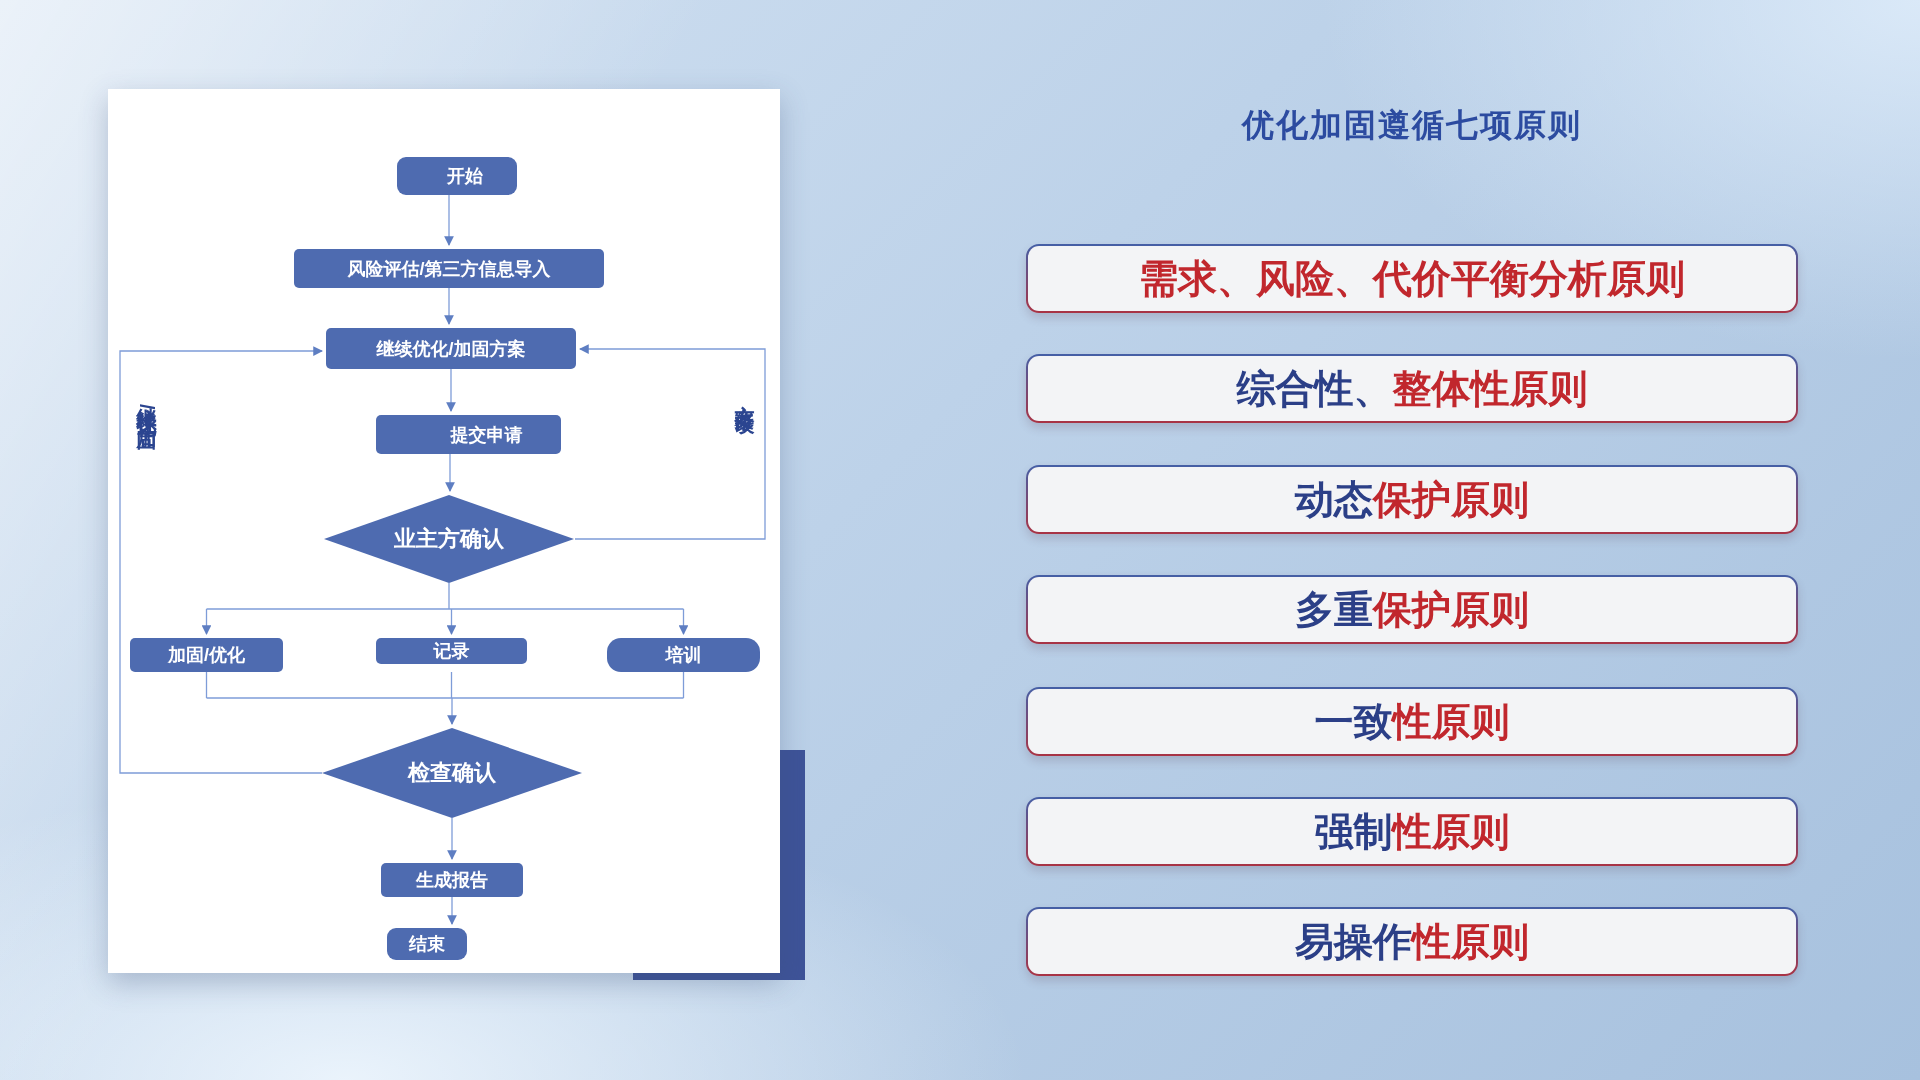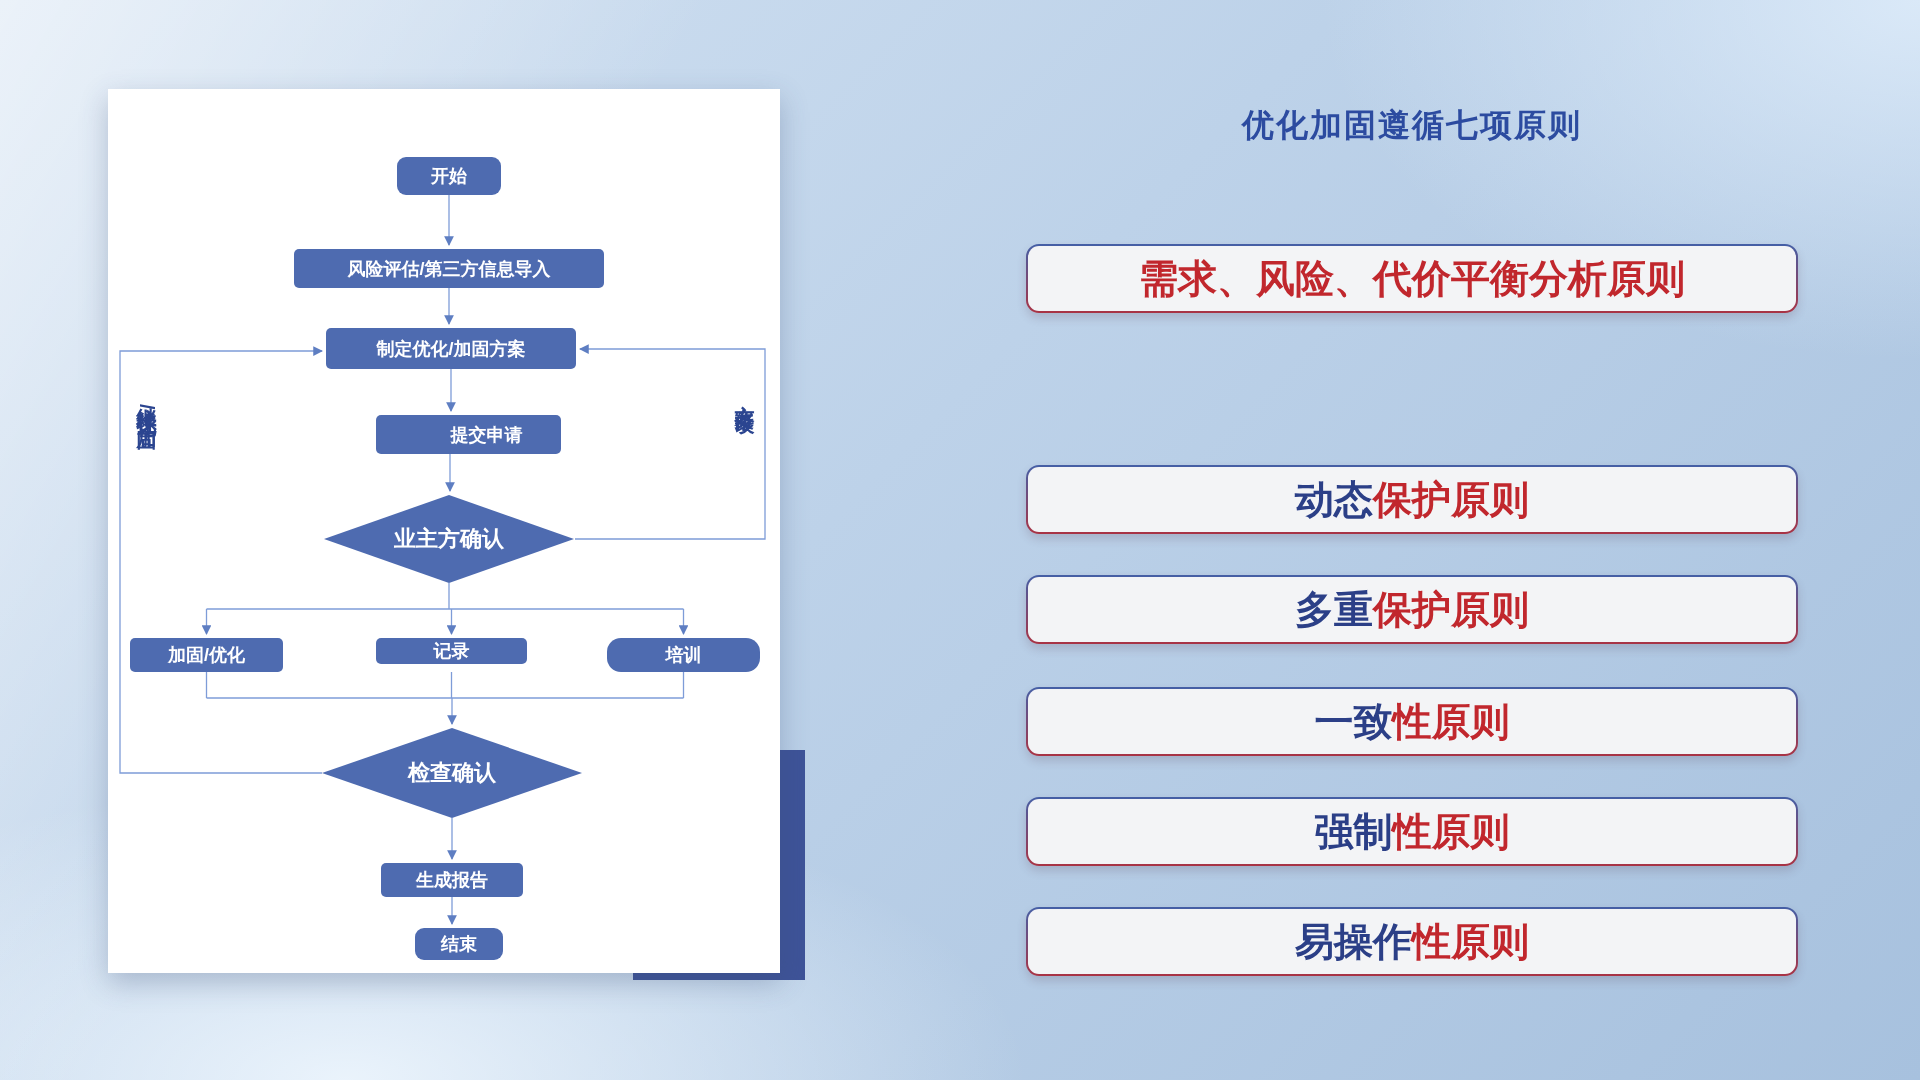--- a/index.html
+++ b/index.html
@@ -92,59 +92,65 @@
         <path d="M344 609 V635" marker-end="url(#arr)"></path>
 
         <path d="M344 729 V770" marker-end="url(#arr)"></path>
         <path d="M344 808 V835" marker-end="url(#arr)"></path>
 
         <path d="M467 450 H657 V260 H472" marker-end="url(#arr)"></path>
         <path d="M214 684 H12 V262 H214" marker-end="url(#arr)"></path>
       </g>
     </svg>
 
-    <div class="node rounded" style="left:289px;top:68px;width:104px;height:38px;">开始</div>
+    <div class="node rounded" style="left:289px;top:68px;width:104px;height:38px;padding-left:16px;">开始</div>
 
     <div class="node" style="left:186px;top:160px;width:310px;height:39px;">风险评估/第三方信息导入</div>
 
-    <div class="node" style="left:218px;top:239px;width:250px;height:41px;">制定优化/加固方案</div>
+    <div class="node" style="left:218px;top:239px;width:250px;height:41px;">继续优化/加固方案</div>
 
     <div class="node" style="left:268px;top:326px;width:149px;height:39px;padding-left:36px;">提交申请</div>
 
     <div class="node diamond" style="left:216px;top:406px;width:250px;height:88px;">业主方确认</div>
 
     <div class="node" style="left:22px;top:549px;width:153px;height:34px;">加固/优化</div>
 
     <div class="node" style="left:268px;top:549px;width:151px;height:26px;">记录</div>
 
     <div class="node" style="left:499px;top:549px;width:153px;height:34px;border-radius:14px;">培训</div>
 
     <div class="node diamond" style="left:214px;top:639px;width:260px;height:90px;">检查确认</div>
 
     <div class="node" style="left:273px;top:774px;width:142px;height:34px;">生成报告</div>
 
-    <div class="node rounded" style="left:307px;top:839px;width:88px;height:32px;">结束</div>
+    <div class="node rounded" style="left:279px;top:839px;width:80px;height:32px;">结束</div>
 
     <div class="vlabel" style="left:26px;top:303px;">继续优化/加固</div>
 
     <div class="vlabel" style="left:624px;top:300px;">方案修改</div>
 
   </div>
 
   <div class="panel">
 
     <h1 class="slide-title">优化加固遵循七项原则</h1>
 
     <div class="pbox" style="top:244px;">
       <div class="pbox-inner">
         <span class="p-navy"></span>
           <span class="p-red">需求、风险、代价平衡分析原则</span>
       </div>
     </div>
 
+    <div class="pbox" style="top:354px;">
+      <div class="pbox-inner">
+        <span class="p-navy">综合性、</span>
+          <span class="p-red">整体性原则</span>
+      </div>
+    </div>
 
     <div class="pbox" style="top:465px;">
       <div class="pbox-inner">
         <span class="p-navy">动态</span>
           <span class="p-red">保护原则</span>
       </div>
     </div>
 
     <div class="pbox" style="top:575px;">
       <div class="pbox-inner">

